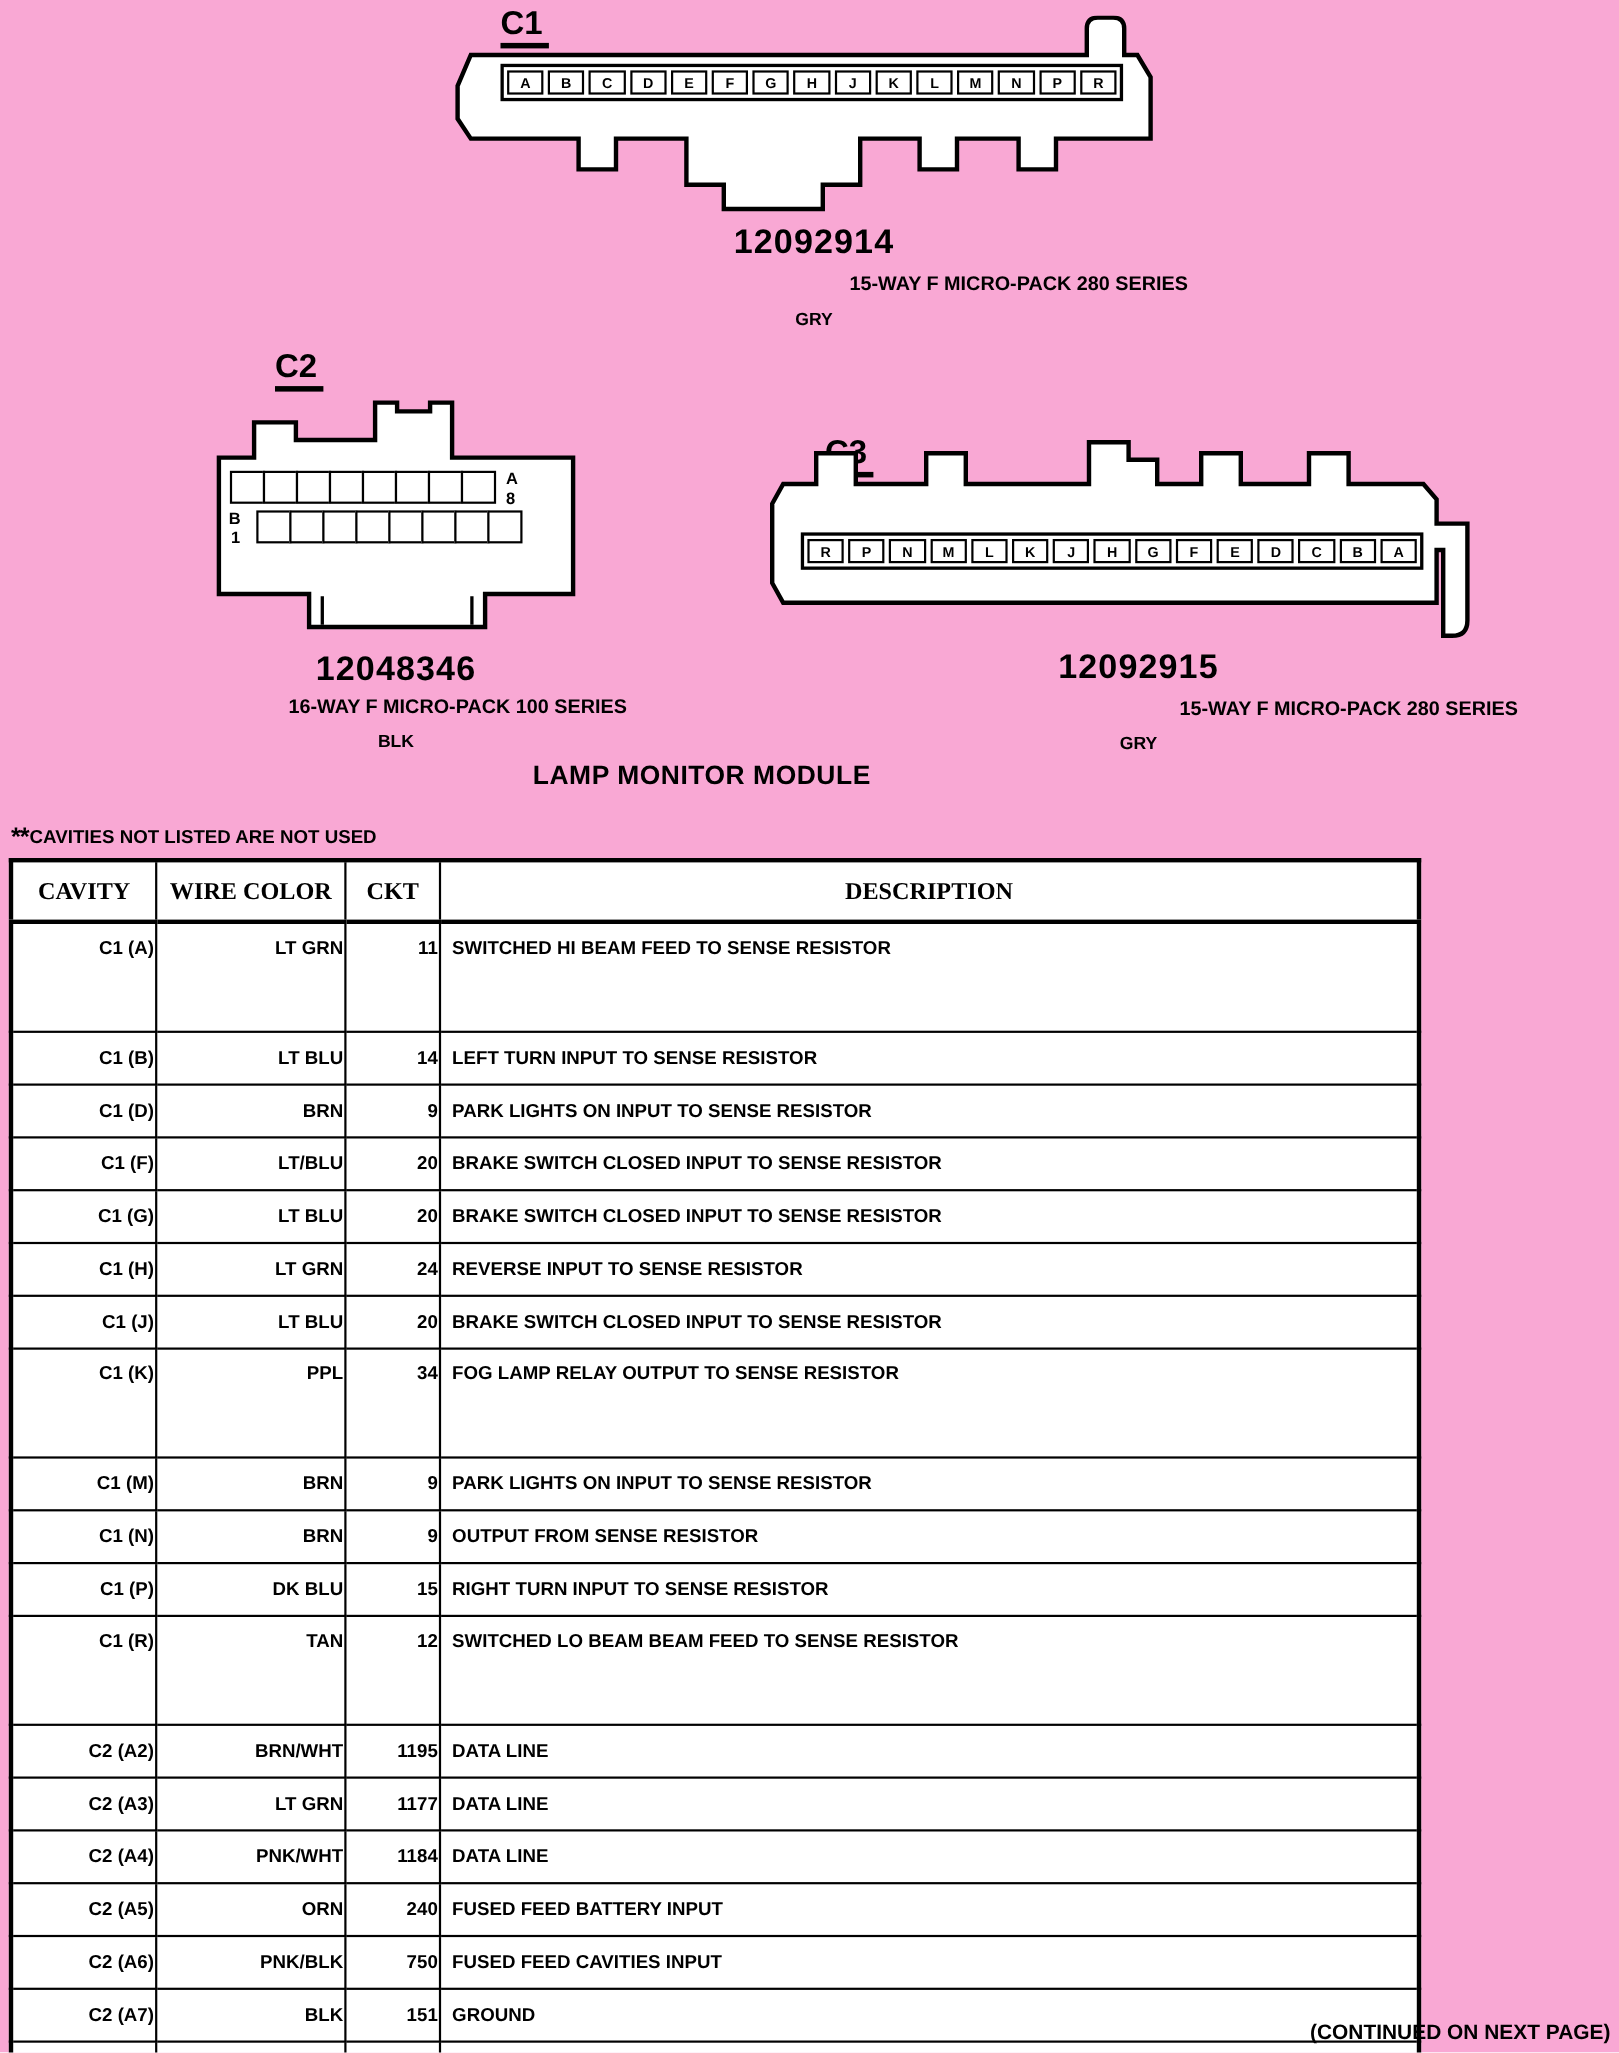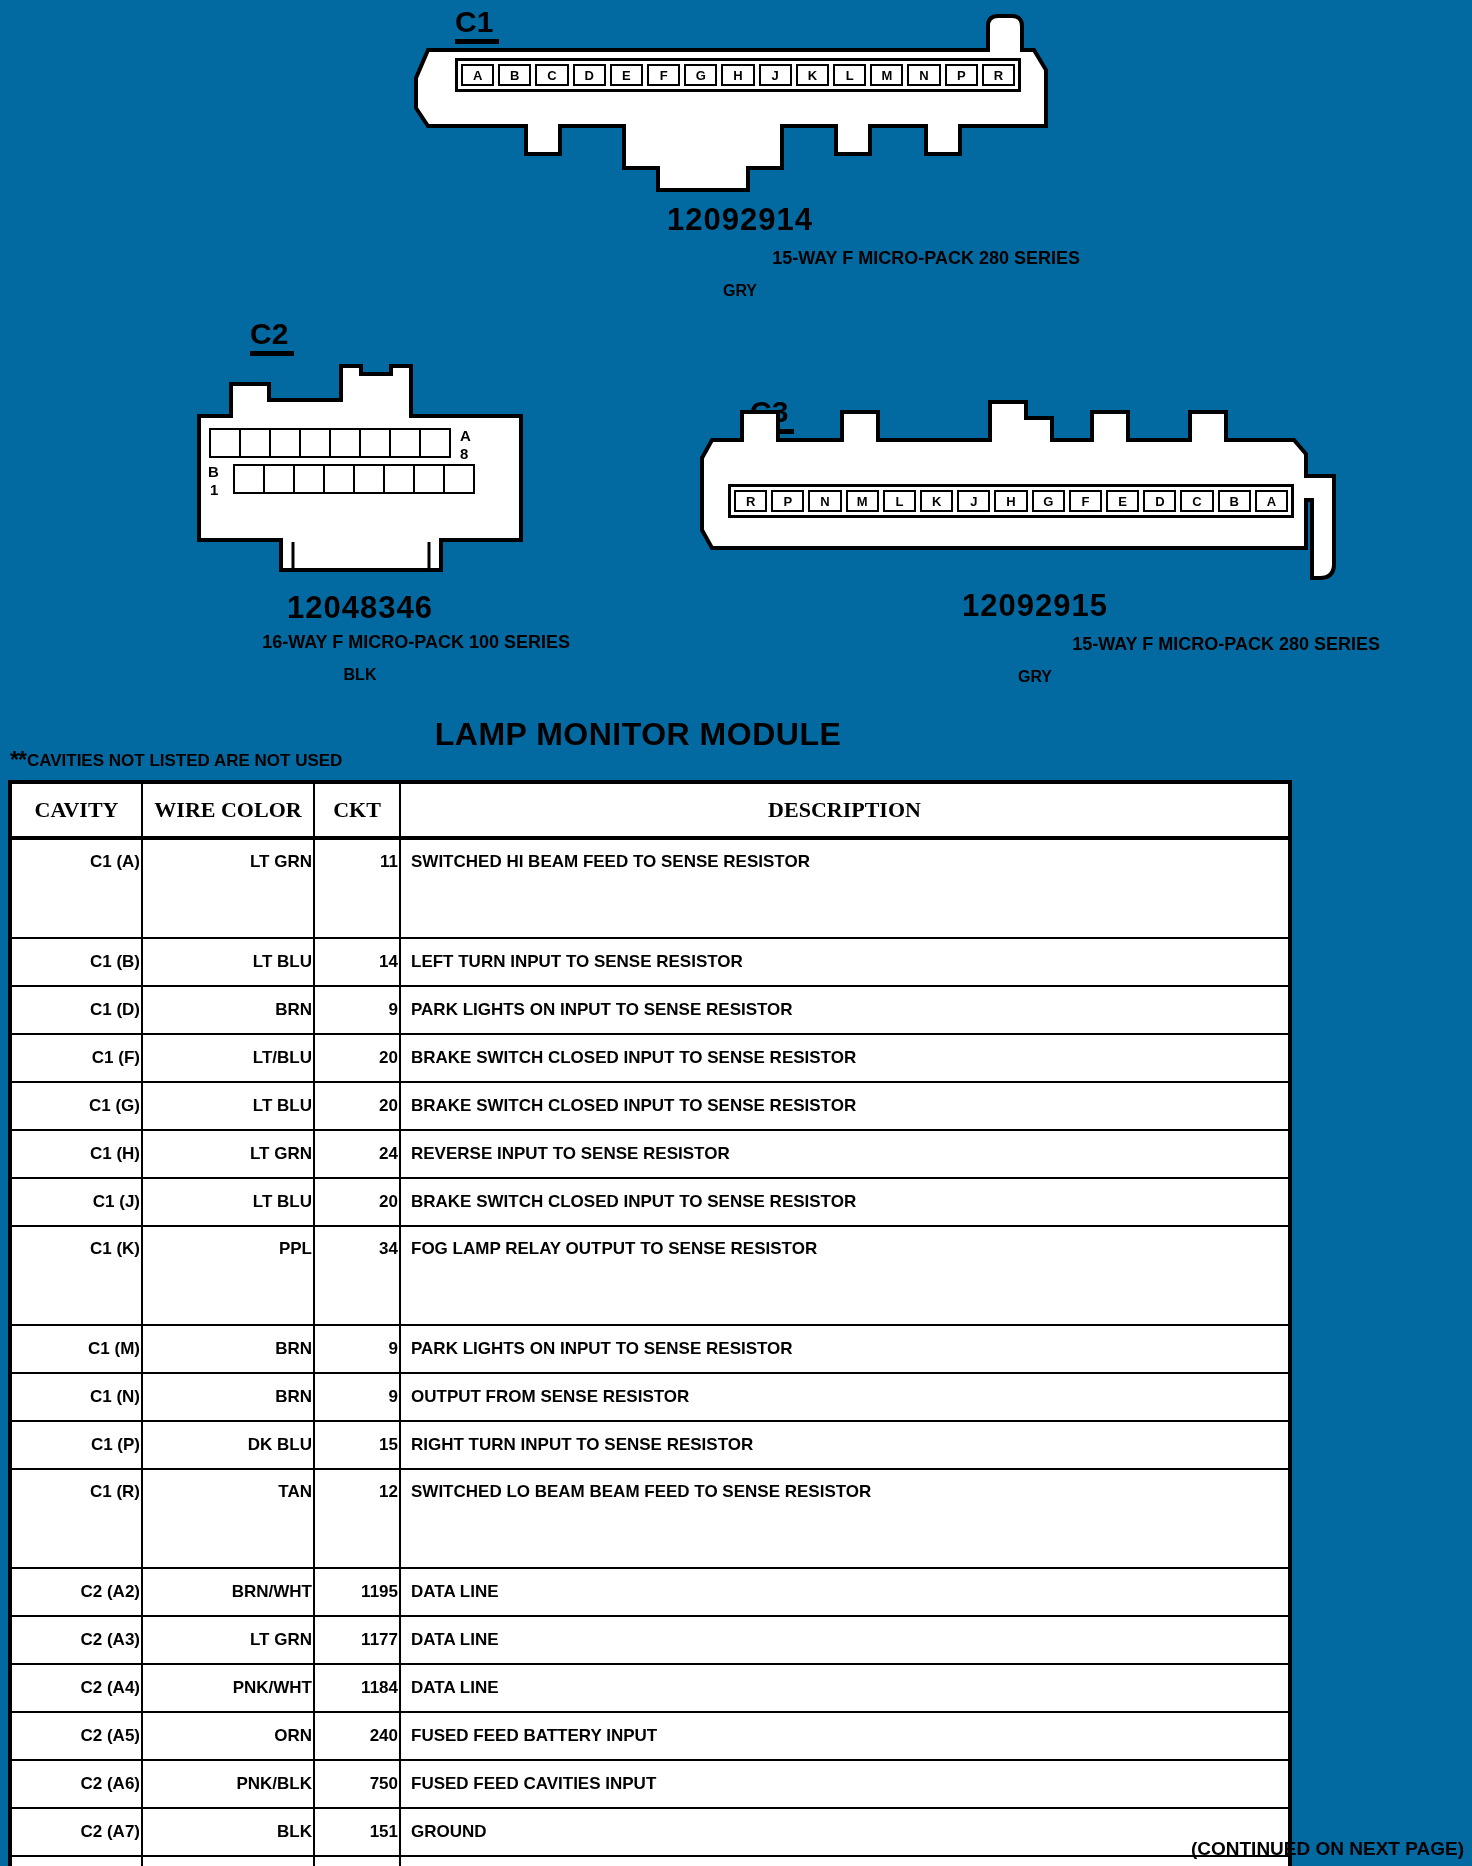--- a/index.html
+++ b/index.html
@@ -1,21 +1,21 @@
 <!DOCTYPE html>
 <html><head>
 <meta charset="utf-8">
 <style>
   html,body{margin:0;padding:0;}
   body{
     width:1472px;height:1866px;background:#ffffff;color:#000;
     font-family:"Liberation Sans",sans-serif;font-weight:700;
     position:relative;
   }
-  .page{position:absolute;left:0;top:0;width:1472px;height:1866px;background:#0369a1;}
+  .page{position:absolute;left:0;top:0;width:1472px;height:1866px;background:#f9a8d4;}
 
   
   .connector{position:absolute;}
   .conn-label{
     position:absolute;font-size:30px;letter-spacing:0px;
     border-bottom:5px solid #000;padding:0 6px 1px 0;line-height:1.05;
   }
   .conn-svg{position:absolute;}
   .conn-svg path{fill:#ffffff;stroke:#000;stroke-width:4;stroke-linejoin:miter;}
   .conn-svg path.detail{fill:none;stroke-width:3;}
@@ -65,22 +65,22 @@
   .c3{left:690px;top:388px;width:690px;height:300px;}
   .c3 .conn-label{left:60px;top:8px;}
   .c3 .conn-svg{left:0px;top:12px;width:680px;height:200px;}
   .c3 .pin-row{left:38px;top:96px;width:566px;}
   .c3 .part-number{top:200px;}
   .c3 .conn-name{top:246px;}
   .c3 .conn-color{top:280px;}
 
   
   .module-title{
-    position:absolute;left:0;top:716px;width:1276px;margin:0;
-    text-align:center;font-size:32px;letter-spacing:0.5px;
+    position:absolute;left:0;top:692px;width:1276px;margin:0;
+    text-align:center;font-size:24px;letter-spacing:0.5px;
   }
   .note{position:absolute;left:10px;top:747px;font-size:17px;}
   .note .stars{font-size:23px;vertical-align:-2px;letter-spacing:-1px;padding-right:1px;}
 
   
   .pinout{
     position:absolute;left:8px;top:780px;width:1284px;
     border-collapse:collapse;table-layout:fixed;background:#fff;
     border:4px solid #000;
   }

